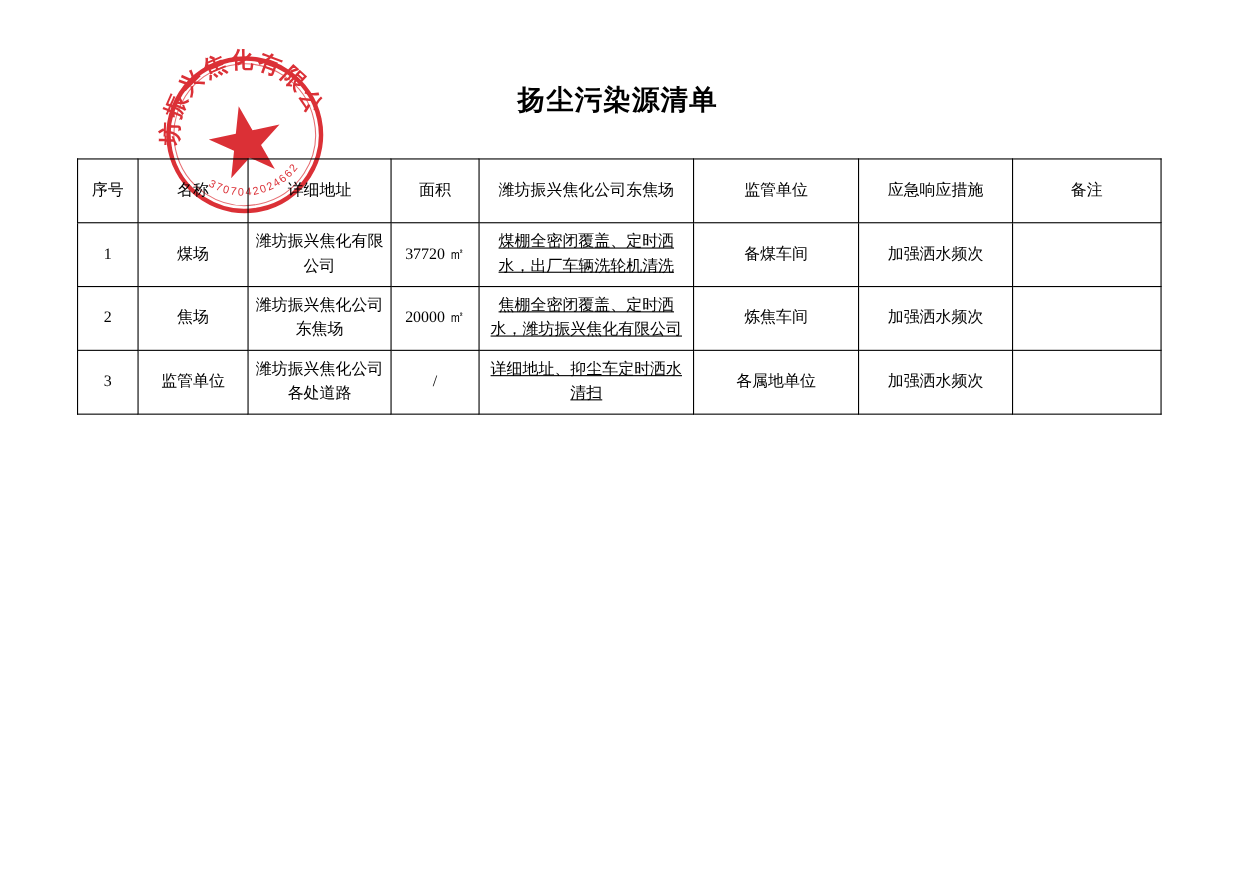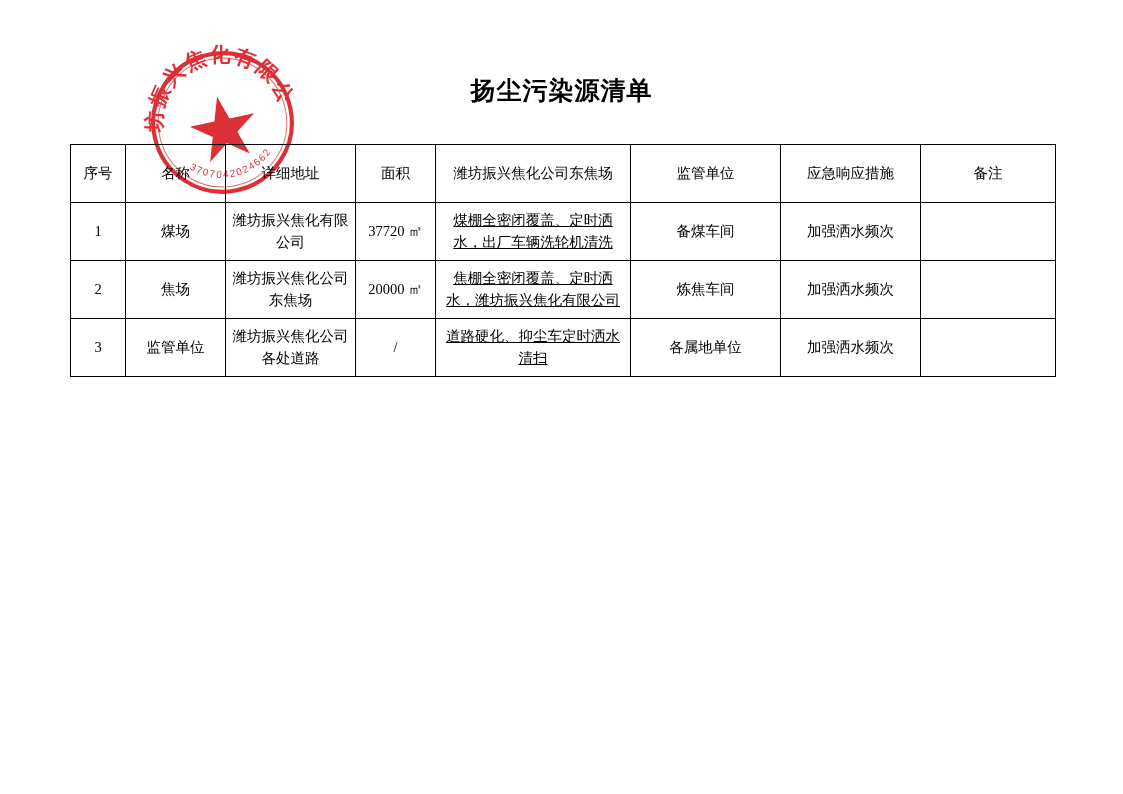--- a/index.html
+++ b/index.html
@@ -161,21 +161,21 @@
           <td class="measure-cell">焦棚全密闭覆盖、定时洒水，潍坊振兴焦化有限公司</td>
           <td>炼焦车间</td>
           <td>加强洒水频次</td>
           <td></td>
         </tr>
         <tr>
           <td>3</td>
           <td>监管单位</td>
           <td>潍坊振兴焦化公司各处道路</td>
           <td class="area-cell">/</td>
-          <td class="measure-cell">道路硬化、抑尘车定时洒水清扫</td>
+          <td class="measure-cell">详细地址、抑尘车定时洒水清扫</td>
           <td>各属地单位</td>
           <td>加强洒水频次</td>
           <td></td>
         </tr>
       </tbody>
     </table>
   </div>
 
 </div>
 

